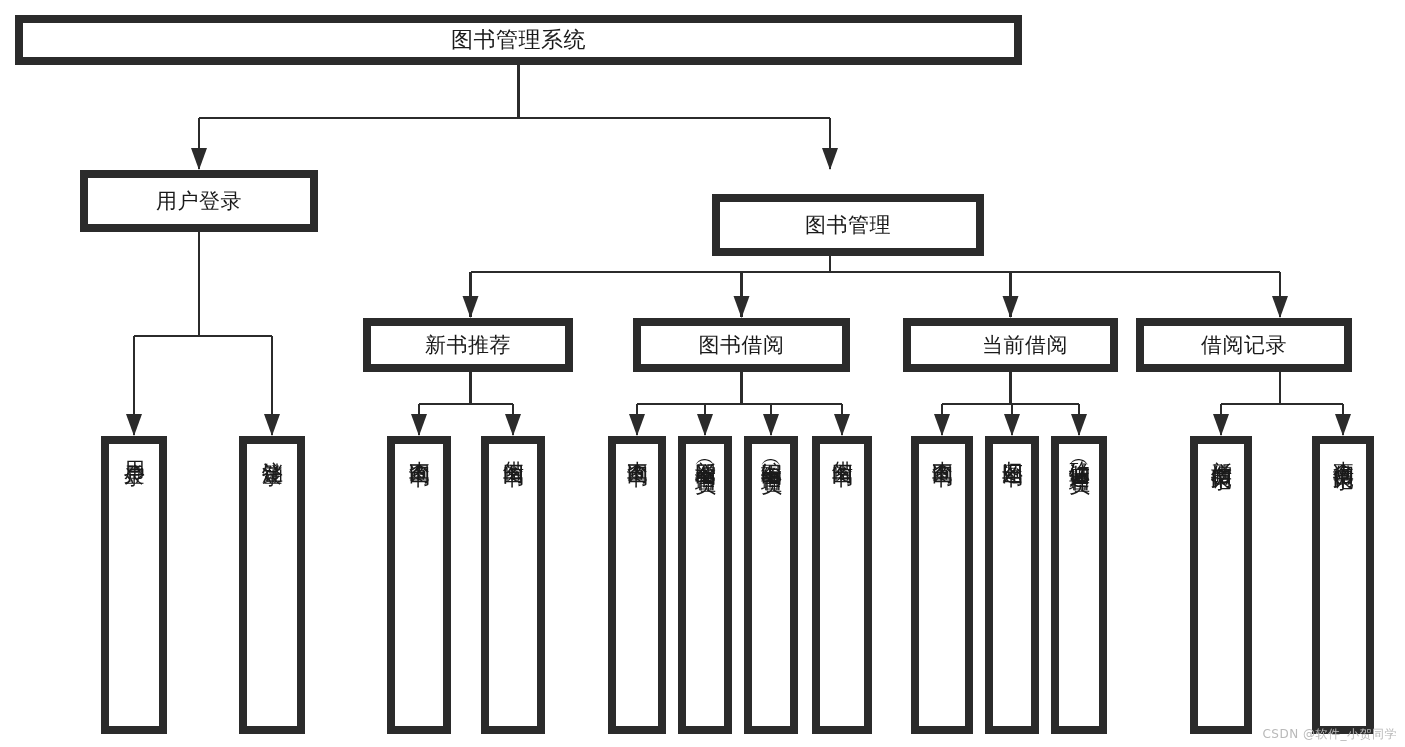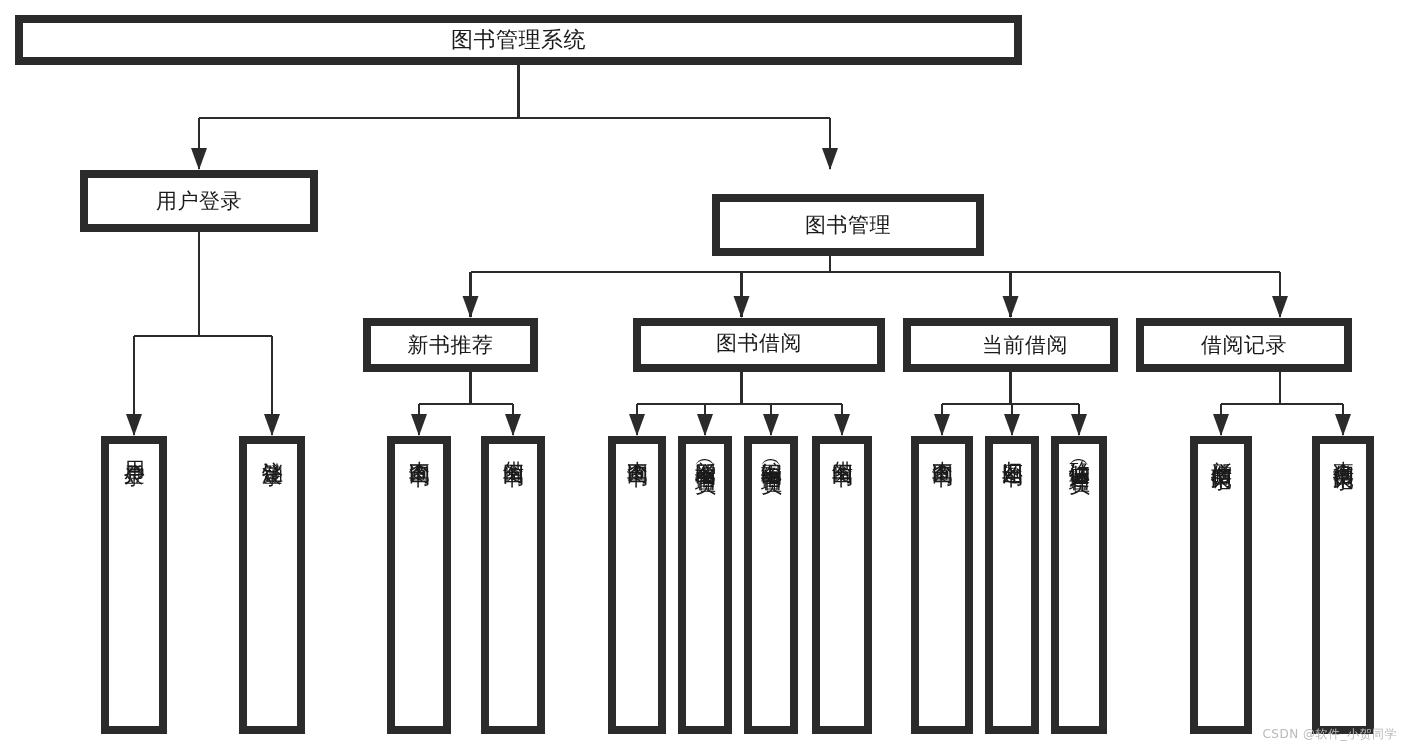--- a/index.html
+++ b/index.html
@@ -138,24 +138,24 @@
   <div id="nodes-layer">
       <div class="node horiz root" style="left: 15px; top: 15px; width: 1007px; height: 50px; border-color: rgb(43, 43, 43); background: rgb(255, 255, 255); color: rgb(26, 26, 26);">
         <span class="node-label">图书管理系统</span>
       </div>
       <div class="node horiz" style="left: 80px; top: 170px; width: 238px; height: 62px; border-color: rgb(43, 43, 43); background: rgb(255, 255, 255); color: rgb(26, 26, 26);">
         <span class="node-label">用户登录</span>
       </div>
       <div class="node horiz" style="left: 712px; top: 170px; width: 272px; height: 62px; border-color: rgb(43, 43, 43); background: rgb(255, 255, 255); color: rgb(26, 26, 26); margin-top: 24px;">
         <span class="node-label">图书管理</span>
       </div>
-      <div class="node horiz" style="left: 363px; top: 318px; width: 175px; height: 54px; border-color: rgb(43, 43, 43); background: rgb(255, 255, 255); color: rgb(26, 26, 26);">
+      <div class="node horiz" style="left: 363px; top: 318px; width: 210px; height: 54px; border-color: rgb(43, 43, 43); background: rgb(255, 255, 255); color: rgb(26, 26, 26);">
         <span class="node-label">新书推荐</span>
       </div>
-      <div class="node horiz" style="left: 633px; top: 318px; width: 252px; height: 54px; border-color: rgb(43, 43, 43); background: rgb(255, 255, 255); color: rgb(26, 26, 26); font-family: Liberation Mono, monospace;">
+      <div class="node horiz" style="left: 633px; top: 318px; width: 217px; height: 54px; border-color: rgb(43, 43, 43); background: rgb(255, 255, 255); color: rgb(26, 26, 26);">
         <span class="node-label">图书借阅</span>
       </div>
       <div class="node horiz" style="left: 903px; top: 318px; width: 215px; height: 54px; border-color: rgb(43, 43, 43); background: rgb(255, 255, 255); color: rgb(26, 26, 26); padding-left: 29px;">
         <span class="node-label">当前借阅</span>
       </div>
       <div class="node horiz" style="left: 1136px; top: 318px; width: 216px; height: 54px; border-color: rgb(43, 43, 43); background: rgb(255, 255, 255); color: rgb(26, 26, 26);">
         <span class="node-label">借阅记录</span>
       </div>
       <div class="node vert" style="left: 101px; top: 436px; width: 66px; height: 298px; border-color: rgb(43, 43, 43); background: rgb(255, 255, 255); color: rgb(26, 26, 26);">
         <span class="node-label">用户登录</span>

